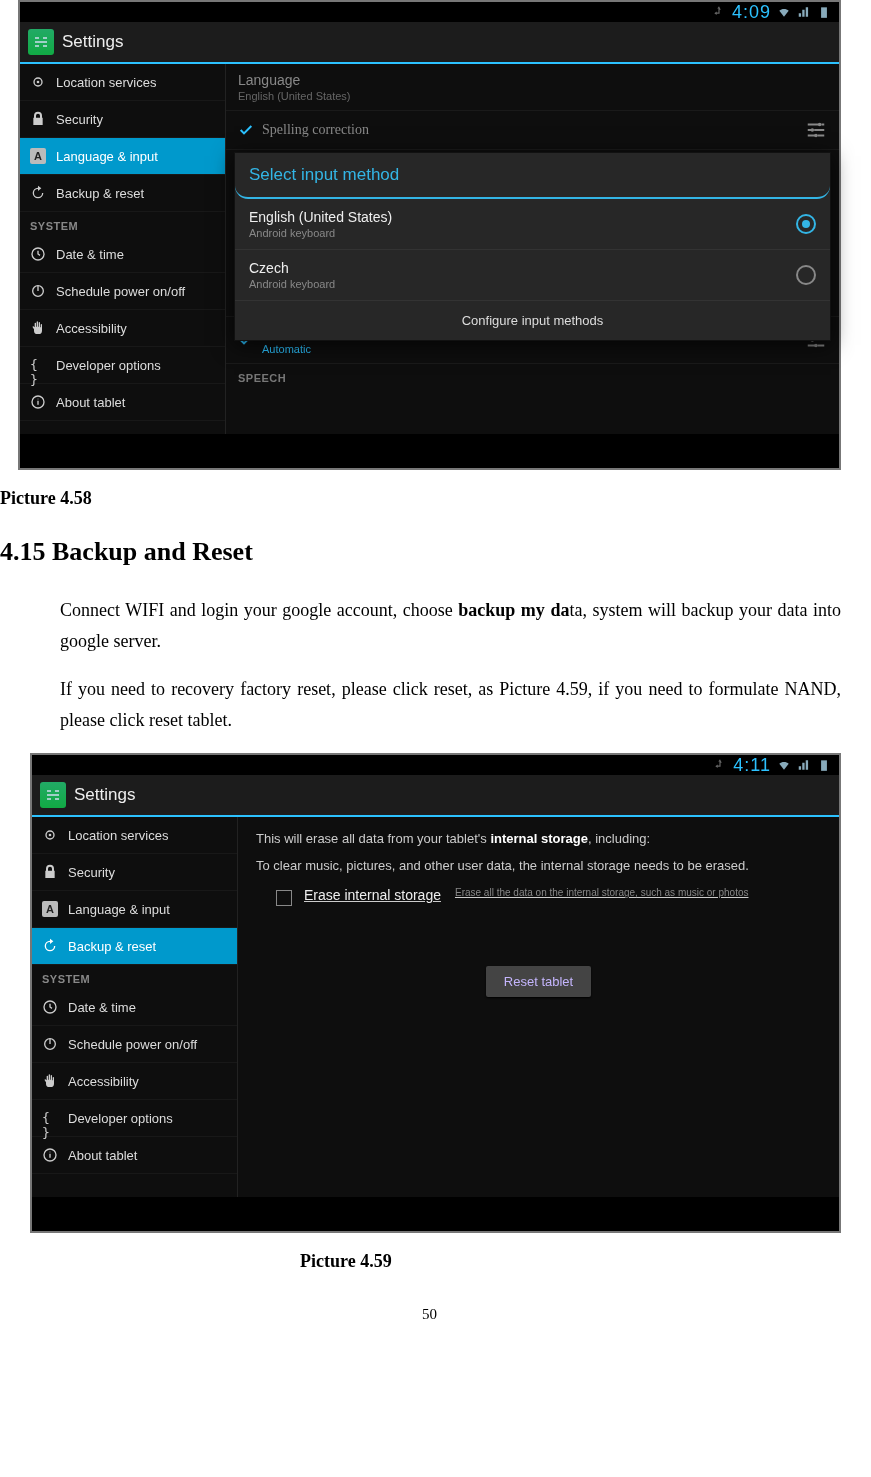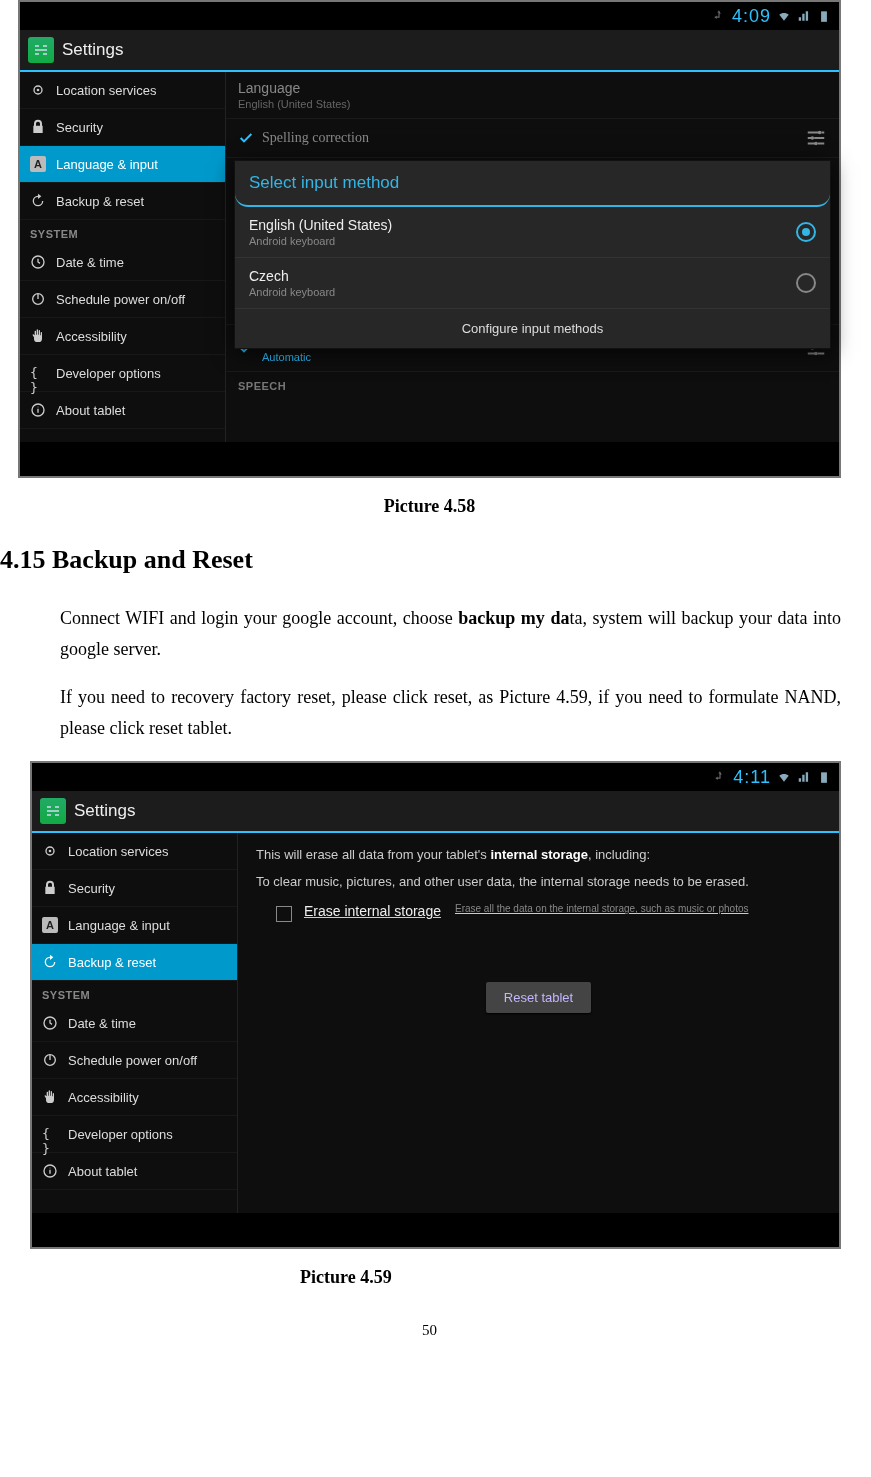--- a/index.html
+++ b/index.html
@@ -14,21 +14,21 @@
     padding: 0 12px 30px 0;
   }
 
   
   .shot {
     border: 2px solid #777;
     background: #000;
     margin: 0 18px 10px 18px;
   }
   .statusbar {
-    height: 28px;
+    height: 20px;
     background: #000;
     display: flex;
     align-items: center;
     justify-content: flex-end;
     padding: 0 8px;
     gap: 6px;
     font-family: sans-serif;
   }
   .clock {
     color: #2cc2ff;
@@ -168,21 +168,21 @@
   .reset-btn-wrap { display:flex; justify-content:center; margin-top:60px; }
   .reset-btn {
     background:#444; color:#c4b5fd; font-size:13px;
     padding: 8px 18px; border:none; border-radius:2px;
     box-shadow: 0 1px 2px #000;
   }
 
   .navbar { height:34px; background:#000; }
 
   
-  .caption { text-align:center; font-weight:bold; font-size:18px; margin:18px 0 28px 0; }
+  .caption { text-align:left; font-weight:bold; font-size:18px; margin:18px 0 28px 0; }
   .section-heading { font-weight:bold; font-size:26px; margin: 12px 0 28px 0; }
   .para { margin: 0 18px 18px 60px; font-size:18px; text-align:justify; line-height:1.7; }
   .para b { font-weight:bold; }
   .pagenum { text-align:center; font-size:15px; margin-top:34px; }
 </style>
 </head>
 <body>
 
 <div class="page">
 

